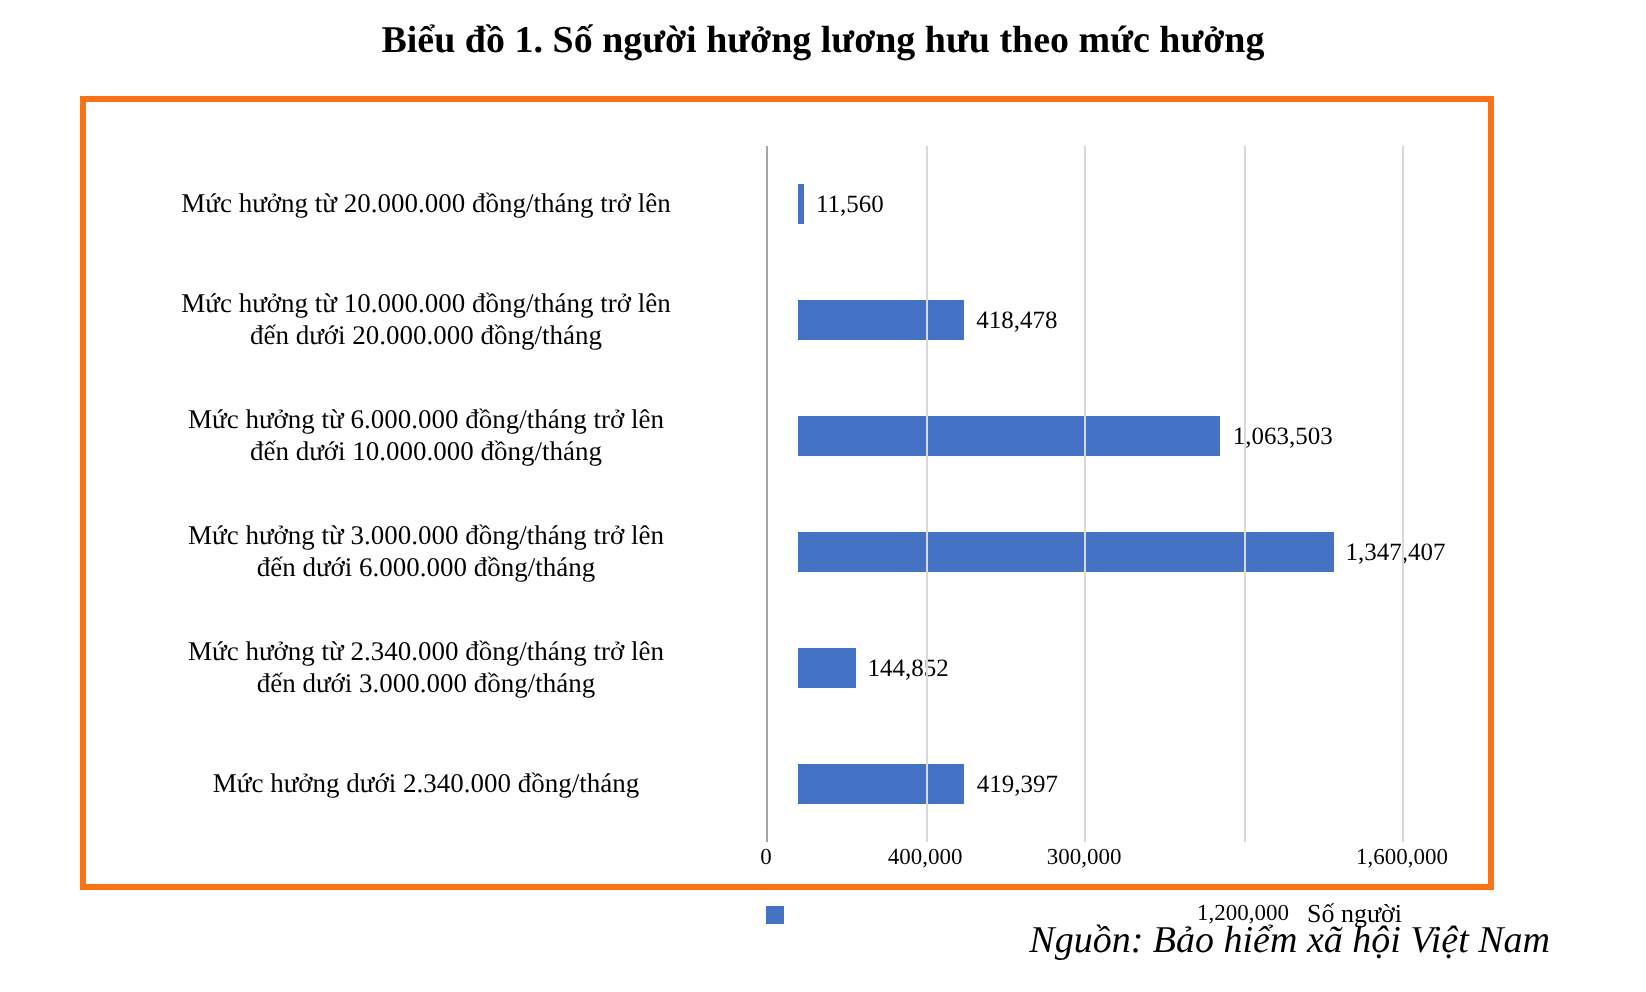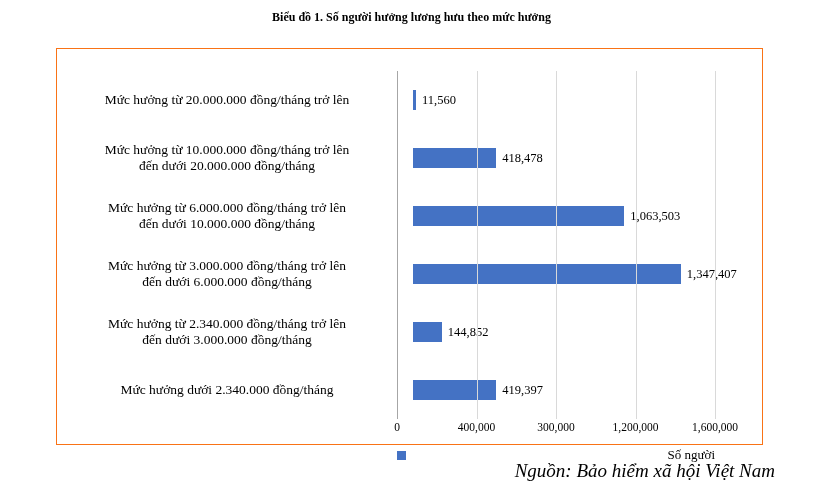--- a/index.html
+++ b/index.html
@@ -19,32 +19,32 @@
     position: relative;
     width: 823px;
     height: 496px;
   }
   .chart-title {
     position: absolute;
     top: 10px;
     left: 0;
     width: 823px;
     text-align: center;
-    font-size: 12px;
+    font-size: 19px;
     font-weight: bold;
     font-family: "Liberation Serif", serif;
     letter-spacing: 0px;
   }
   .chart-frame {
     position: absolute;
-    left: 56px;
+    left: 40px;
     top: 48px;
     width: 707px;
     height: 397px;
-    border: 1px solid #f97316;
+    border: 3px solid #f97316;
     background: #ffffff;
     box-sizing: border-box;
   }
   .plot-area {
     position: absolute;
     left: 340px;
     top: 22px;
     width: 318px;
     height: 348px;
   }
@@ -219,21 +219,21 @@
     <div class="gridline" style="left: 79.5px;"></div>
         <div class="gridline" style="left: 159px;"></div>
         <div class="gridline" style="left: 238.5px;"></div>
         <div class="gridline" style="left: 318px;"></div>
       </div>
 
     <div class="x-labels">
         <div class="x-tick" style="left: 0px;">0</div>
         <div class="x-tick" style="left: 79.5px;">400,000</div>
         <div class="x-tick" style="left: 159px;">300,000</div>
-        <div class="x-tick" style="left: 238.5px;">1,200,000</div>
+        <div class="x-tick" style="left: 238.5px; margin-top: 28px;">1,200,000</div>
         <div class="x-tick" style="left: 318px;">1,600,000</div>
       </div>
 
     <div class="legend">
       <span class="legend-swatch"></span>
       <span class="legend-label">Số người</span>
     </div>
 
   </div>
 

